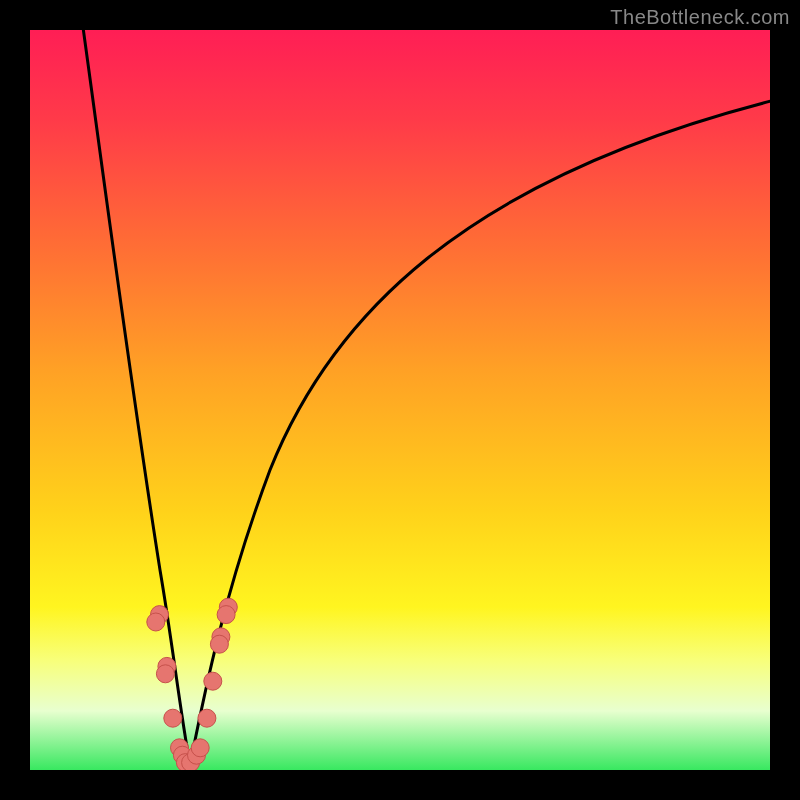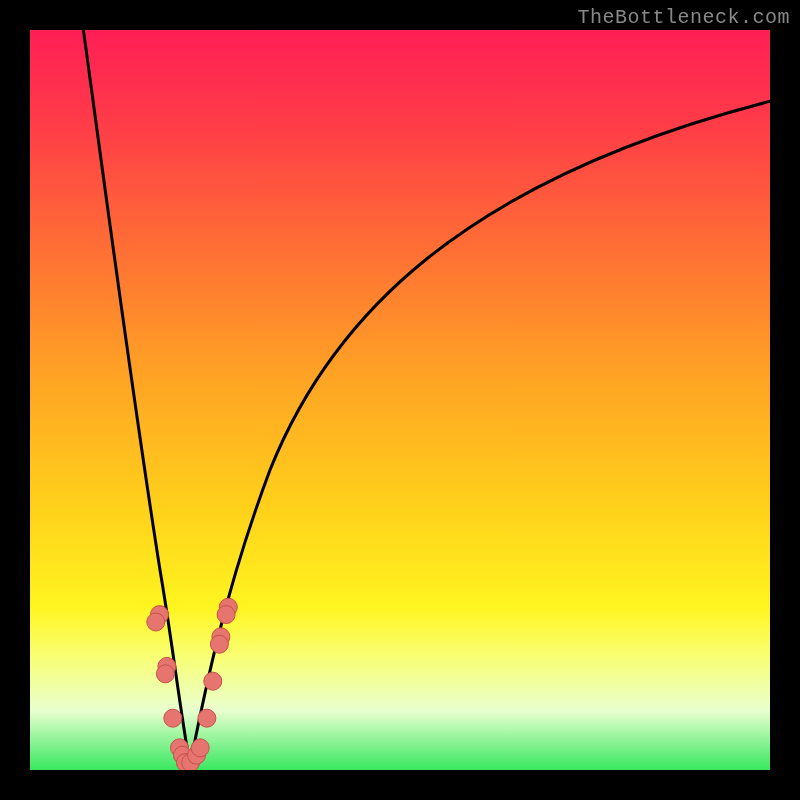--- a/index.html
+++ b/index.html
@@ -9,21 +9,20 @@
     height: 800px;
     overflow: hidden;
     background: #000;
     font-family: Arial, Helvetica, sans-serif;
   }
   .frame {
     position: relative;
     width: 800px;
     height: 800px;
     background: #000;
-    font-family: Liberation Mono, monospace;
   }
   .plot-area {
     position: absolute;
     left: 30px;
     top: 30px;
     width: 740px;
     height: 740px;
     overflow: hidden;
   }
   .gradient-bg {

